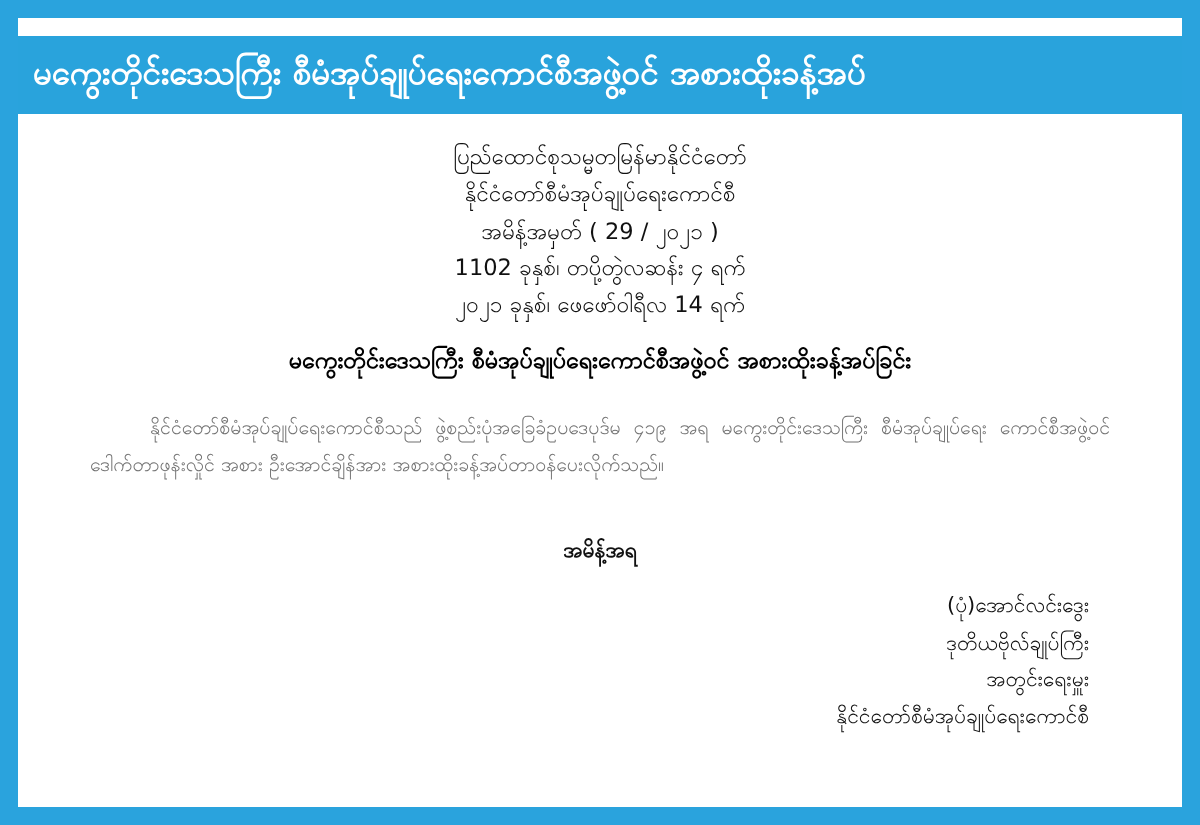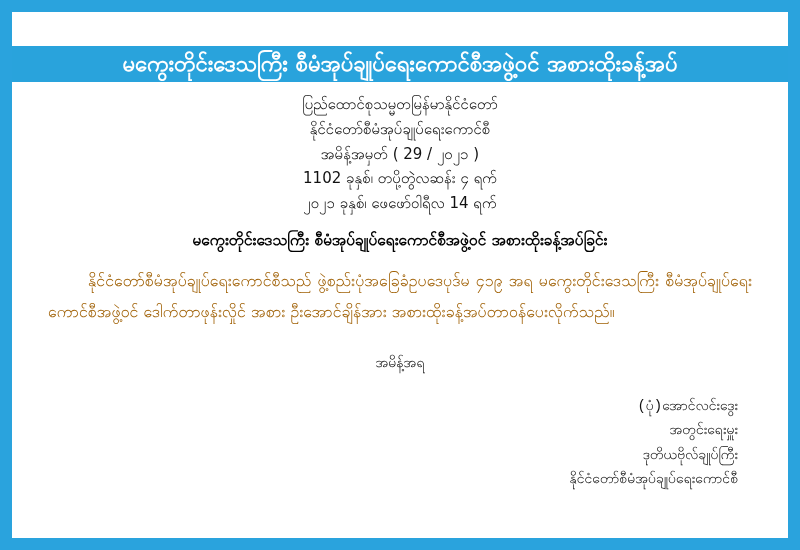--- a/index.html
+++ b/index.html
@@ -18,84 +18,83 @@
     left: 12px;
     top: 12px;
     width: 776px;
     height: 526px;
     background: #ffffff;
     box-sizing: border-box;
   }
   .banner {
     position: absolute;
     left: 0;
-    top: 34px;
+    top: 12px;
     width: 776px;
-    height: 36px;
+    height: 52px;
     background: #29a3dc;
     display: flex;
     align-items: center;
-    justify-content: center;
   }
   .banner-text {
     color: #ffffff;
     font-size: 22px;
     font-weight: bold;
     letter-spacing: 0px;
     line-height: 1.2;
     text-align: center;
     padding: 0 10px;
     white-space: nowrap;
   }
   .body-wrap {
     position: absolute;
     left: 0;
     top: 80px;
     width: 776px;
-    padding: 0 28px;
+    padding: 0 40px;
     box-sizing: border-box;
   }
   .center-line {
     text-align: center;
     font-size: 15px;
     color: #111111;
     line-height: 1.65;
   }
   .heading-line {
     text-align: center;
     font-size: 15.5px;
     color: #000000;
     font-weight: bold;
     margin-top: 12px;
     line-height: 1.6;
   }
   .para {
-    margin-top: 12px;
-    font-size: 16px;
-    color: #a16207;
+    margin-top: 20px;
+    font-size: 13px;
+    color: #737373;
     line-height: 1.95;
     text-align: justify;
     text-justify: inter-word;
     padding: 0 8px;
   }
   .para .indent {
     display: inline-block;
     width: 40px;
   }
   .sign-order {
-    margin-top: 26px;
+    margin-top: 34px;
     text-align: center;
     font-size: 14px;
     color: #111111;
+    font-weight: bold;
   }
   .sign-block {
-    margin-top: 20px;
+    margin-top: 14px;
     text-align: right;
     padding-right: 22px;
-    font-family: Liberation Mono, monospace;
   }
   .sign-block div {
     font-size: 14px;
     color: #111111;
     line-height: 1.75;
   }
 </style>
 </head>
 <body>
 
@@ -114,19 +113,19 @@
     <div class="center-line">၂၀၂၁ ခုနှစ်၊ ဖေဖော်ဝါရီလ  14  ရက်</div>
 
     <div class="heading-line">မကွေးတိုင်းဒေသကြီး စီမံအုပ်ချုပ်ရေးကောင်စီအဖွဲ့ဝင် အစားထိုးခန့်အပ်ခြင်း</div>
 
     <div class="para"><span class="indent"></span><span>နိုင်ငံတော်စီမံအုပ်ချုပ်ရေးကောင်စီသည် ဖွဲ့စည်းပုံအခြေခံဥပဒေပုဒ်မ ၄၁၉ အရ မကွေးတိုင်းဒေသကြီး စီမံအုပ်ချုပ်ရေး ကောင်စီအဖွဲ့ဝင် ဒေါက်တာဖုန်းလှိုင် အစား ဦးအောင်ချိန်အား အစားထိုးခန့်အပ်တာဝန်ပေးလိုက်သည်။</span></div>
 
     <div class="sign-order">အမိန့်အရ</div>
 
     <div class="sign-block">
       <div>(ပုံ)အောင်လင်းဒွေး</div>
+      <div>ဒုတိယဗိုလ်ချုပ်ကြီး</div>
       <div>အတွင်းရေးမှူး</div>
-      <div>ဒုတိယဗိုလ်ချုပ်ကြီး</div>
       <div>နိုင်ငံတော်စီမံအုပ်ချုပ်ရေးကောင်စီ</div>
     </div>
 
   </div>
 </div>
 
 </body></html>

